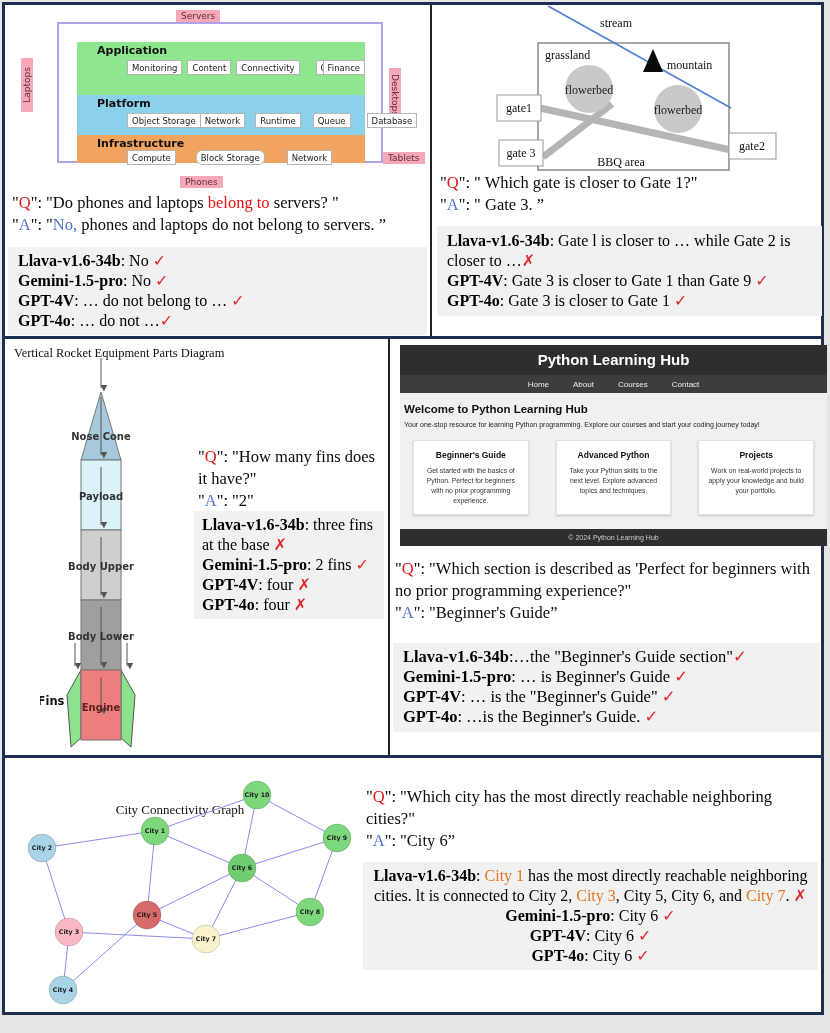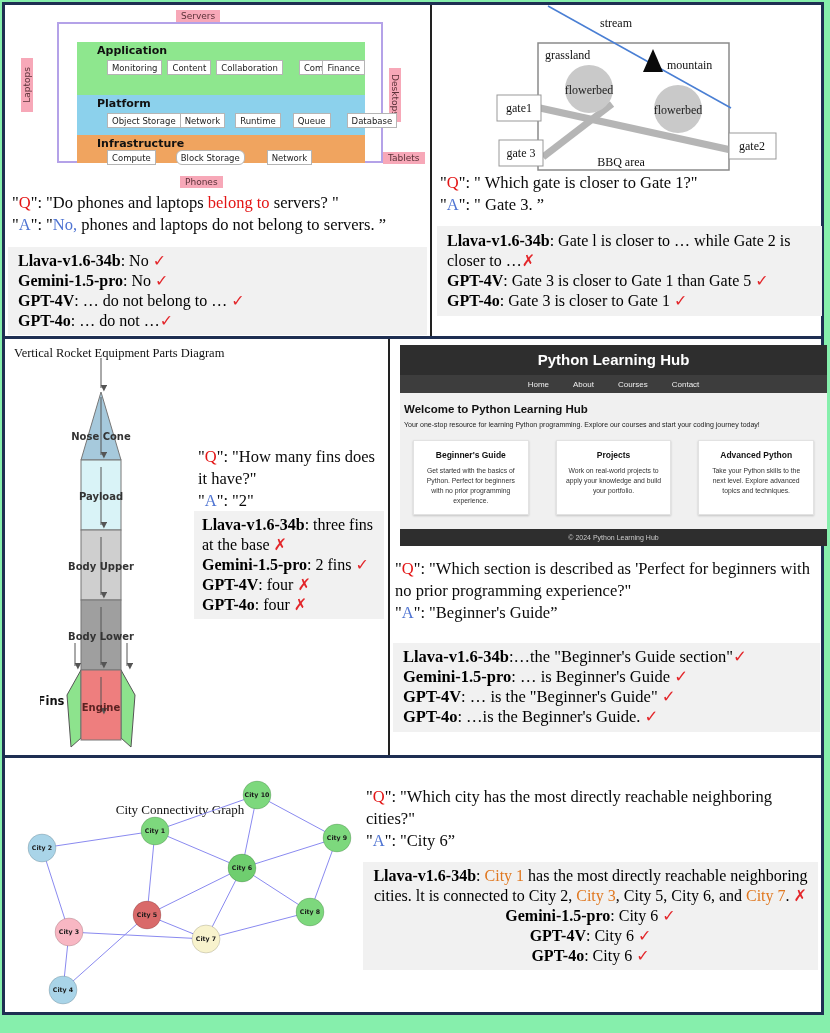--- a/index.html
+++ b/index.html
@@ -1,16 +1,16 @@
 <!DOCTYPE html>
 <html><head>
 <meta charset="utf-8">
 <style>
   html,body{margin:0;padding:0;background:#fff;}
-  .page{position:relative;width:830px;height:1033px;background:#86efac;overflow:hidden;
+  .page{position:relative;width:830px;height:1033px;background:#e5e5e5;overflow:hidden;
         font-family:"Liberation Serif",serif;}
   .frame{position:absolute;left:2px;top:2px;width:816px;height:1007px;border:3px solid #1e2f52;background:#fff;}
   .hdiv{position:absolute;left:2px;width:822px;height:3px;background:#1e2f52;}
   .vdiv{position:absolute;width:2px;background:#222;}
 
   
   .qa{position:absolute;font-size:16.5px;line-height:1.33;color:#0a0a0a;}
   .qletter{color:#e31515;}
   .aletter{color:#4f74d2;}
   .hl-red{color:#e31515;}
@@ -21,21 +21,21 @@
   .mark{color:#e3262a;}
 
   
   .p1-purple{position:absolute;left:57px;top:22px;width:322px;height:137px;border:2px solid #b4a2e8;}
   .badge{position:absolute;background:#f7a8b8;color:#5b3138;font-family:"DejaVu Sans",sans-serif;
          font-size:9px;padding:1px 5px;white-space:nowrap;}
   .badge-rot{width:44px;text-align:center;}
   .layer{position:absolute;left:77px;width:288px;}
   .layer-title{font-family:"DejaVu Sans",sans-serif;font-weight:bold;font-size:11px;color:#111;
                padding:2px 0 0 20px;}
-  .chips{display:flex;align-items:flex-start;padding-left:30px;margin-top:3px;}
+  .chips{display:flex;align-items:flex-start;padding-left:30px;margin-top:3px;margin-left:20px;}
   .chip{background:#fff;border:1px solid #b5b5b5;color:#222;font-family:"DejaVu Sans",sans-serif;
         font-size:8.5px;padding:1.5px 4px;white-space:nowrap;margin-left:5px;}
   .chip:first-child{margin-left:0;}
   .chip-comm{margin-left:16px;max-width:56px;overflow:hidden;}
   .chip-fin{margin-left:-3px;position:relative;}
   .chip-ident{margin-left:-1px;}
   .chip-run{margin-left:10px;}
   .chip-queue{margin-left:12px;}
   .chip-db{margin-left:16px;}
   .chip-bs{margin-left:20px;border-radius:6px;}
@@ -74,21 +74,21 @@
   <div class="badge badge-rot" style="left:368px;top:89px;transform:rotate(90deg);">Desktops</div>
   <div class="badge" style="left:383px;top:152px;">Tablets</div>
   <div class="badge" style="left:180px;top:176px;">Phones</div>
   <div class="p1-purple"></div>
 
   <div class="layer" style="top:42px;height:53px;background:#8ee78e;">
     <div class="layer-title">Application</div>
     <div class="chips">
       <span class="chip">Monitoring</span>
       <span class="chip">Content</span>
-      <span class="chip">Collaboration</span>
+      <span class="chip">Connectivity</span>
       <span class="chip chip-comm">Communication</span>
       <span class="chip chip-fin">Finance</span>
     </div>
   </div>
   <div class="layer" style="top:95px;height:40px;background:#8cd1ec;">
     <div class="layer-title">Platform</div>
     <div class="chips">
       <span class="chip">Object Storage</span>
       <span class="chip chip-ident">Network</span>
       <span class="chip chip-run">Runtime</span>
@@ -137,21 +137,21 @@
     <text x="86" y="152" font-family="Liberation Serif, serif" font-size="12" fill="#111" text-anchor="middle">gate 3</text>
     <text x="317" y="145" font-family="Liberation Serif, serif" font-size="12" fill="#111" text-anchor="middle">gate2</text>
   </svg>
 
   <div class="qa" style="left:440px;top:172px;width:380px;">
     <div><span>"</span><span class="qletter">Q</span><span>": " Which gate is closer to Gate 1?"</span></div>
     <div><span>"</span><span class="aletter">A</span><span>": " Gate 3. ”</span></div>
   </div>
   <div class="abox" style="left:437px;top:226px;width:365px;">
     <div><b>Llava-v1.6-34b</b><span>: Gate l is closer to … while Gate 2 is closer to …</span><span class="mark">✗</span></div>
-    <div><b>GPT-4V</b><span>: Gate 3 is closer to Gate 1 than Gate 5 </span><span class="mark">✓</span></div>
+    <div><b>GPT-4V</b><span>: Gate 3 is closer to Gate 1 than Gate 9 </span><span class="mark">✓</span></div>
     <div><b>GPT-4o</b><span>: Gate 3 is closer to Gate 1 </span><span class="mark">✓</span></div>
   </div>
 
   <div class="fig-title" style="left:14px;top:346px;font-size:12.5px;">Vertical Rocket Equipment Parts Diagram</div>
   <svg style="position:absolute;left:40px;top:355px;" width="142" height="400" viewBox="0 0 142 400">
     <defs>
       <marker id="ah" markerWidth="7" markerHeight="7" refX="3" refY="5.5" orient="auto-start-reverse" markerUnits="userSpaceOnUse" viewBox="0 0 6 6">
         <path d="M0,0 L6,3 L0,6 z" fill="#555"></path>
       </marker>
     </defs>
@@ -199,26 +199,26 @@
     </div>
     <div class="hub-body">
       <div class="hub-welcome">Welcome to Python Learning Hub</div>
       <div class="hub-tagline">Your one-stop resource for learning Python programming. Explore our courses and start your coding journey today!</div>
       <div class="hub-cards">
         <div class="card">
           <div class="card-title">Beginner's Guide</div>
           <div class="card-body">Get started with the basics of Python. Perfect for beginners with no prior programming experience.</div>
         </div>
         <div class="card">
+          <div class="card-title">Advanced Python</div>
+          <div class="card-body">Take your Python skills to the next level. Explore advanced topics and techniques.</div>
+        </div>
+        <div class="card">
           <div class="card-title">Projects</div>
           <div class="card-body">Work on real-world projects to apply your knowledge and build your portfolio.</div>
-        </div>
-        <div class="card">
-          <div class="card-title">Advanced Python</div>
-          <div class="card-body">Take your Python skills to the next level. Explore advanced topics and techniques.</div>
         </div>
       </div>
     </div>
     <div class="hub-footer">© 2024 Python Learning Hub</div>
   </div>
 
   <div class="qa" style="left:395px;top:558px;width:430px;">
     <div><span>"</span><span class="qletter">Q</span><span>": "Which section is described as 'Perfect for beginners with no prior programming experience?"</span></div>
     <div><span>"</span><span class="aletter">A</span><span>": "Beginner's Guide”</span></div>
   </div>

